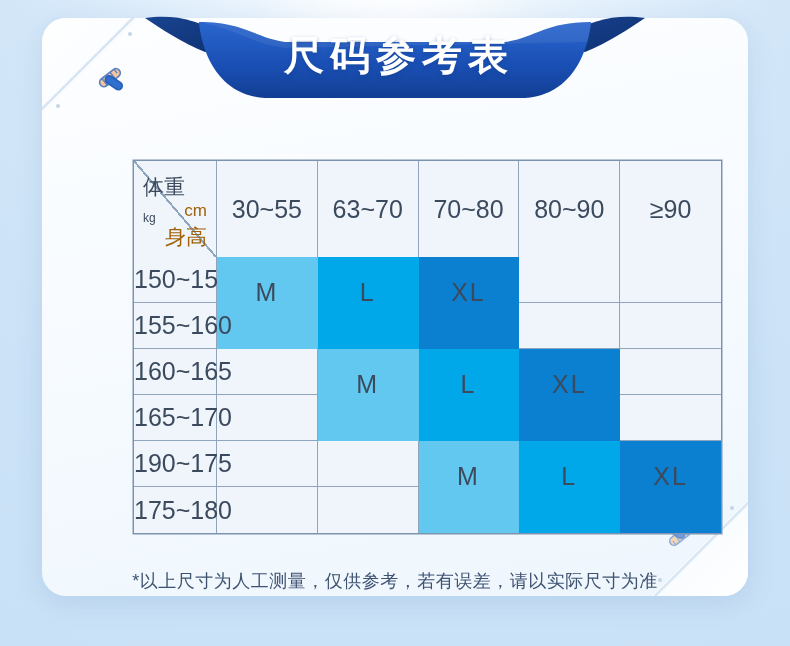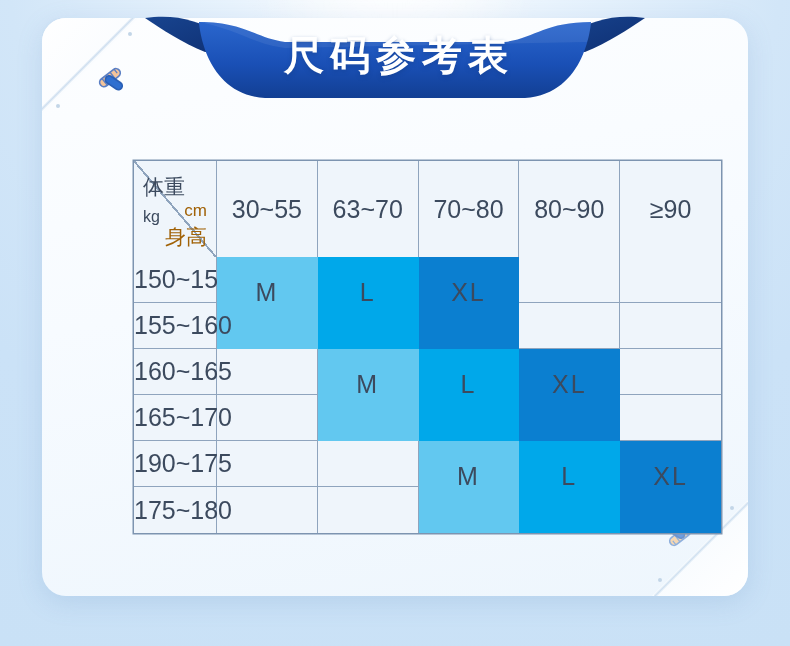--- a/index.html
+++ b/index.html
@@ -98,21 +98,21 @@
   #corner-cell{position:relative;background:#f2f7fc;}
   #corner-cell .diag{
     position:absolute;inset:0;
     background:linear-gradient(to top right,rgba(0,0,0,0) calc(50% - 1px),#8fa4bd calc(50% - 1px),#8fa4bd calc(50% + 1px),rgba(0,0,0,0) calc(50% + 1px));
   }
   #corner-cell .tl{
     position:absolute;left:9px;top:10px;text-align:left;line-height:1.12;
     color:#3c4a5e;
   }
   #corner-cell .tl .w{font-size:21px;}
-  #corner-cell .tl .u{font-size:16px;}
+  #corner-cell .tl .u{font-size:12px;}
   #corner-cell .br{
     position:absolute;right:9px;bottom:8px;text-align:right;line-height:1.12;
     color:#a16207;
   }
   #corner-cell .br .u{font-size:17px;}
   #corner-cell .br .h{font-size:21px;}
   
   .size-cell{color:#ffffff;font-size:30px;letter-spacing:2px;}
   .sz-m{background:#62c8f0 !important;border-right-color:transparent !important;border-bottom-color:transparent !important;}
   .sz-l{background:#00a8ea !important;border-right-color:transparent !important;border-bottom-color:transparent !important;}
@@ -249,20 +249,21 @@
           <td class="row-label">175~180</td>
           <td></td>
           <td></td>
           <td class="size-cell sz-m" style="background: rgb(98, 200, 240);"></td>
           <td class="size-cell sz-l" style="background: rgb(0, 168, 234);"></td>
           <td class="size-cell sz-xl" style="background: rgb(11, 127, 208);"></td>
         </tr>
       </tbody>
   </table>
 
+  <div id="footnote">*以上尺寸为人工测量，仅供参考，若有误差，请以实际尺寸为准</div>
 </div>
 
 <div id="ribbon">
   <svg viewBox="0 0 520 96" preserveAspectRatio="none">
     <defs>
       <linearGradient id="gMain" x1="0" y1="0" x2="0" y2="1">
         <stop offset="0%" stop-color="#2a66cd"></stop>
         <stop offset="55%" stop-color="#1a50b6"></stop>
         <stop offset="100%" stop-color="#123f93"></stop>
       </linearGradient>

